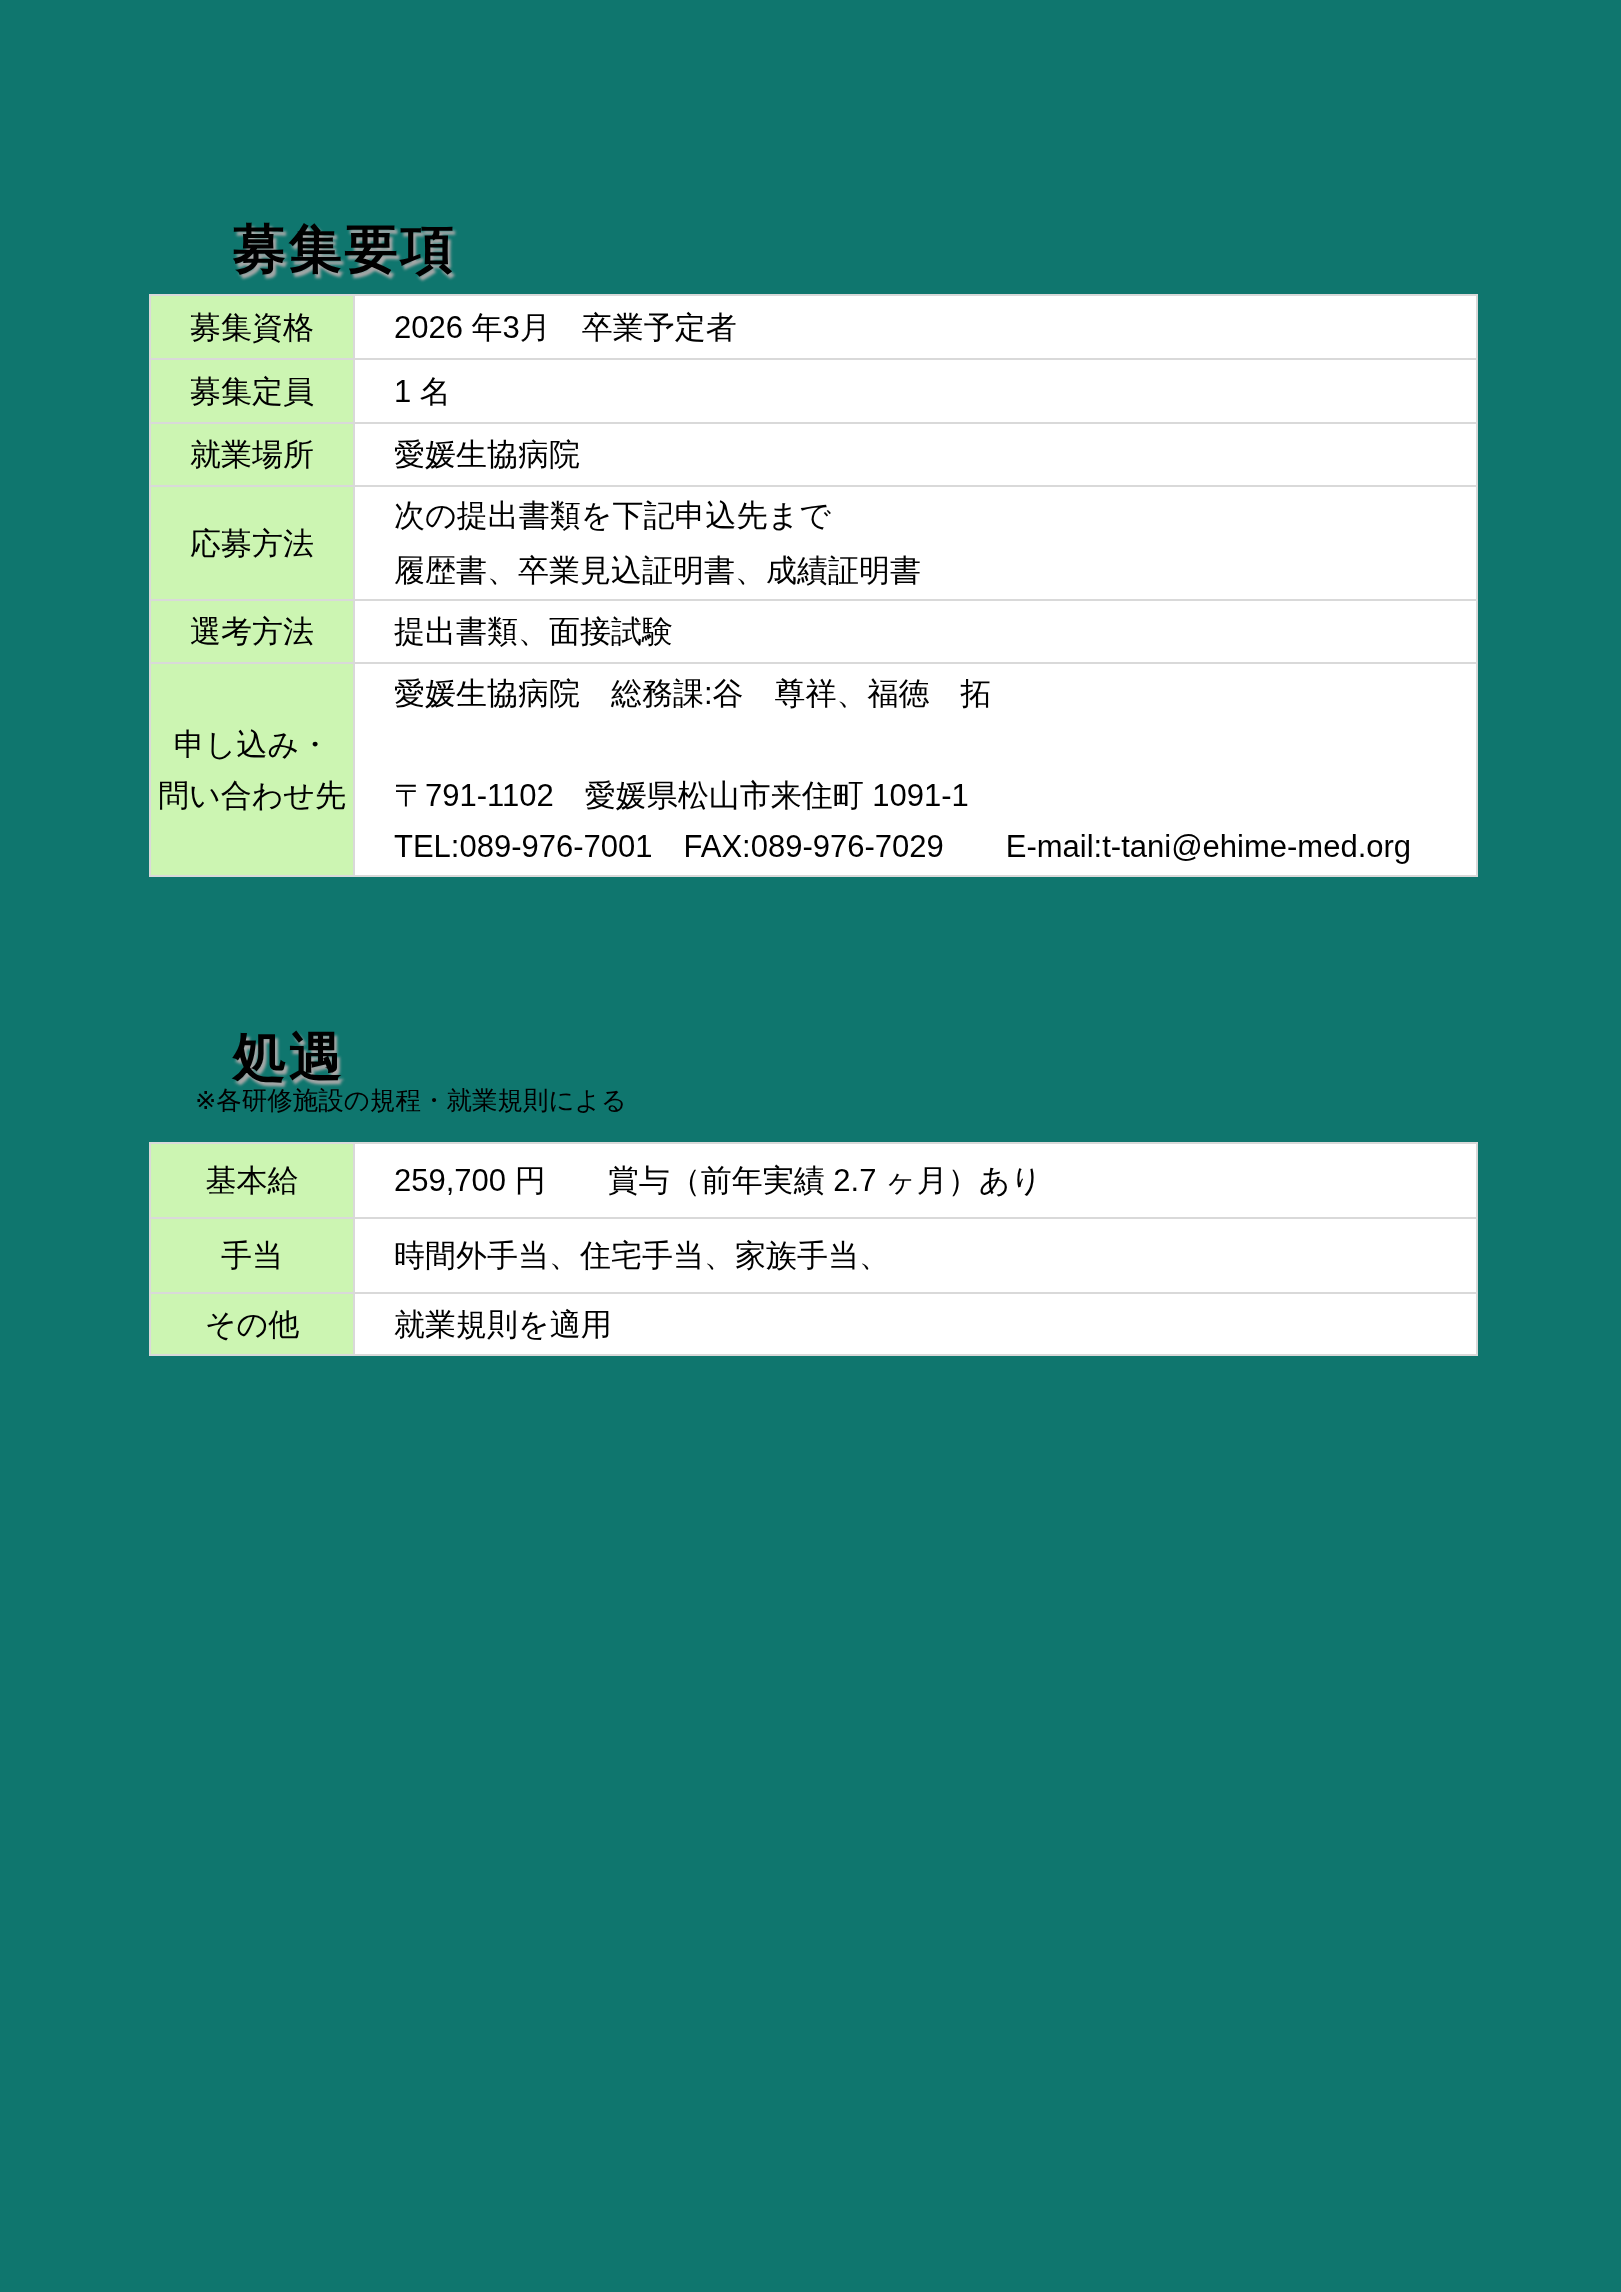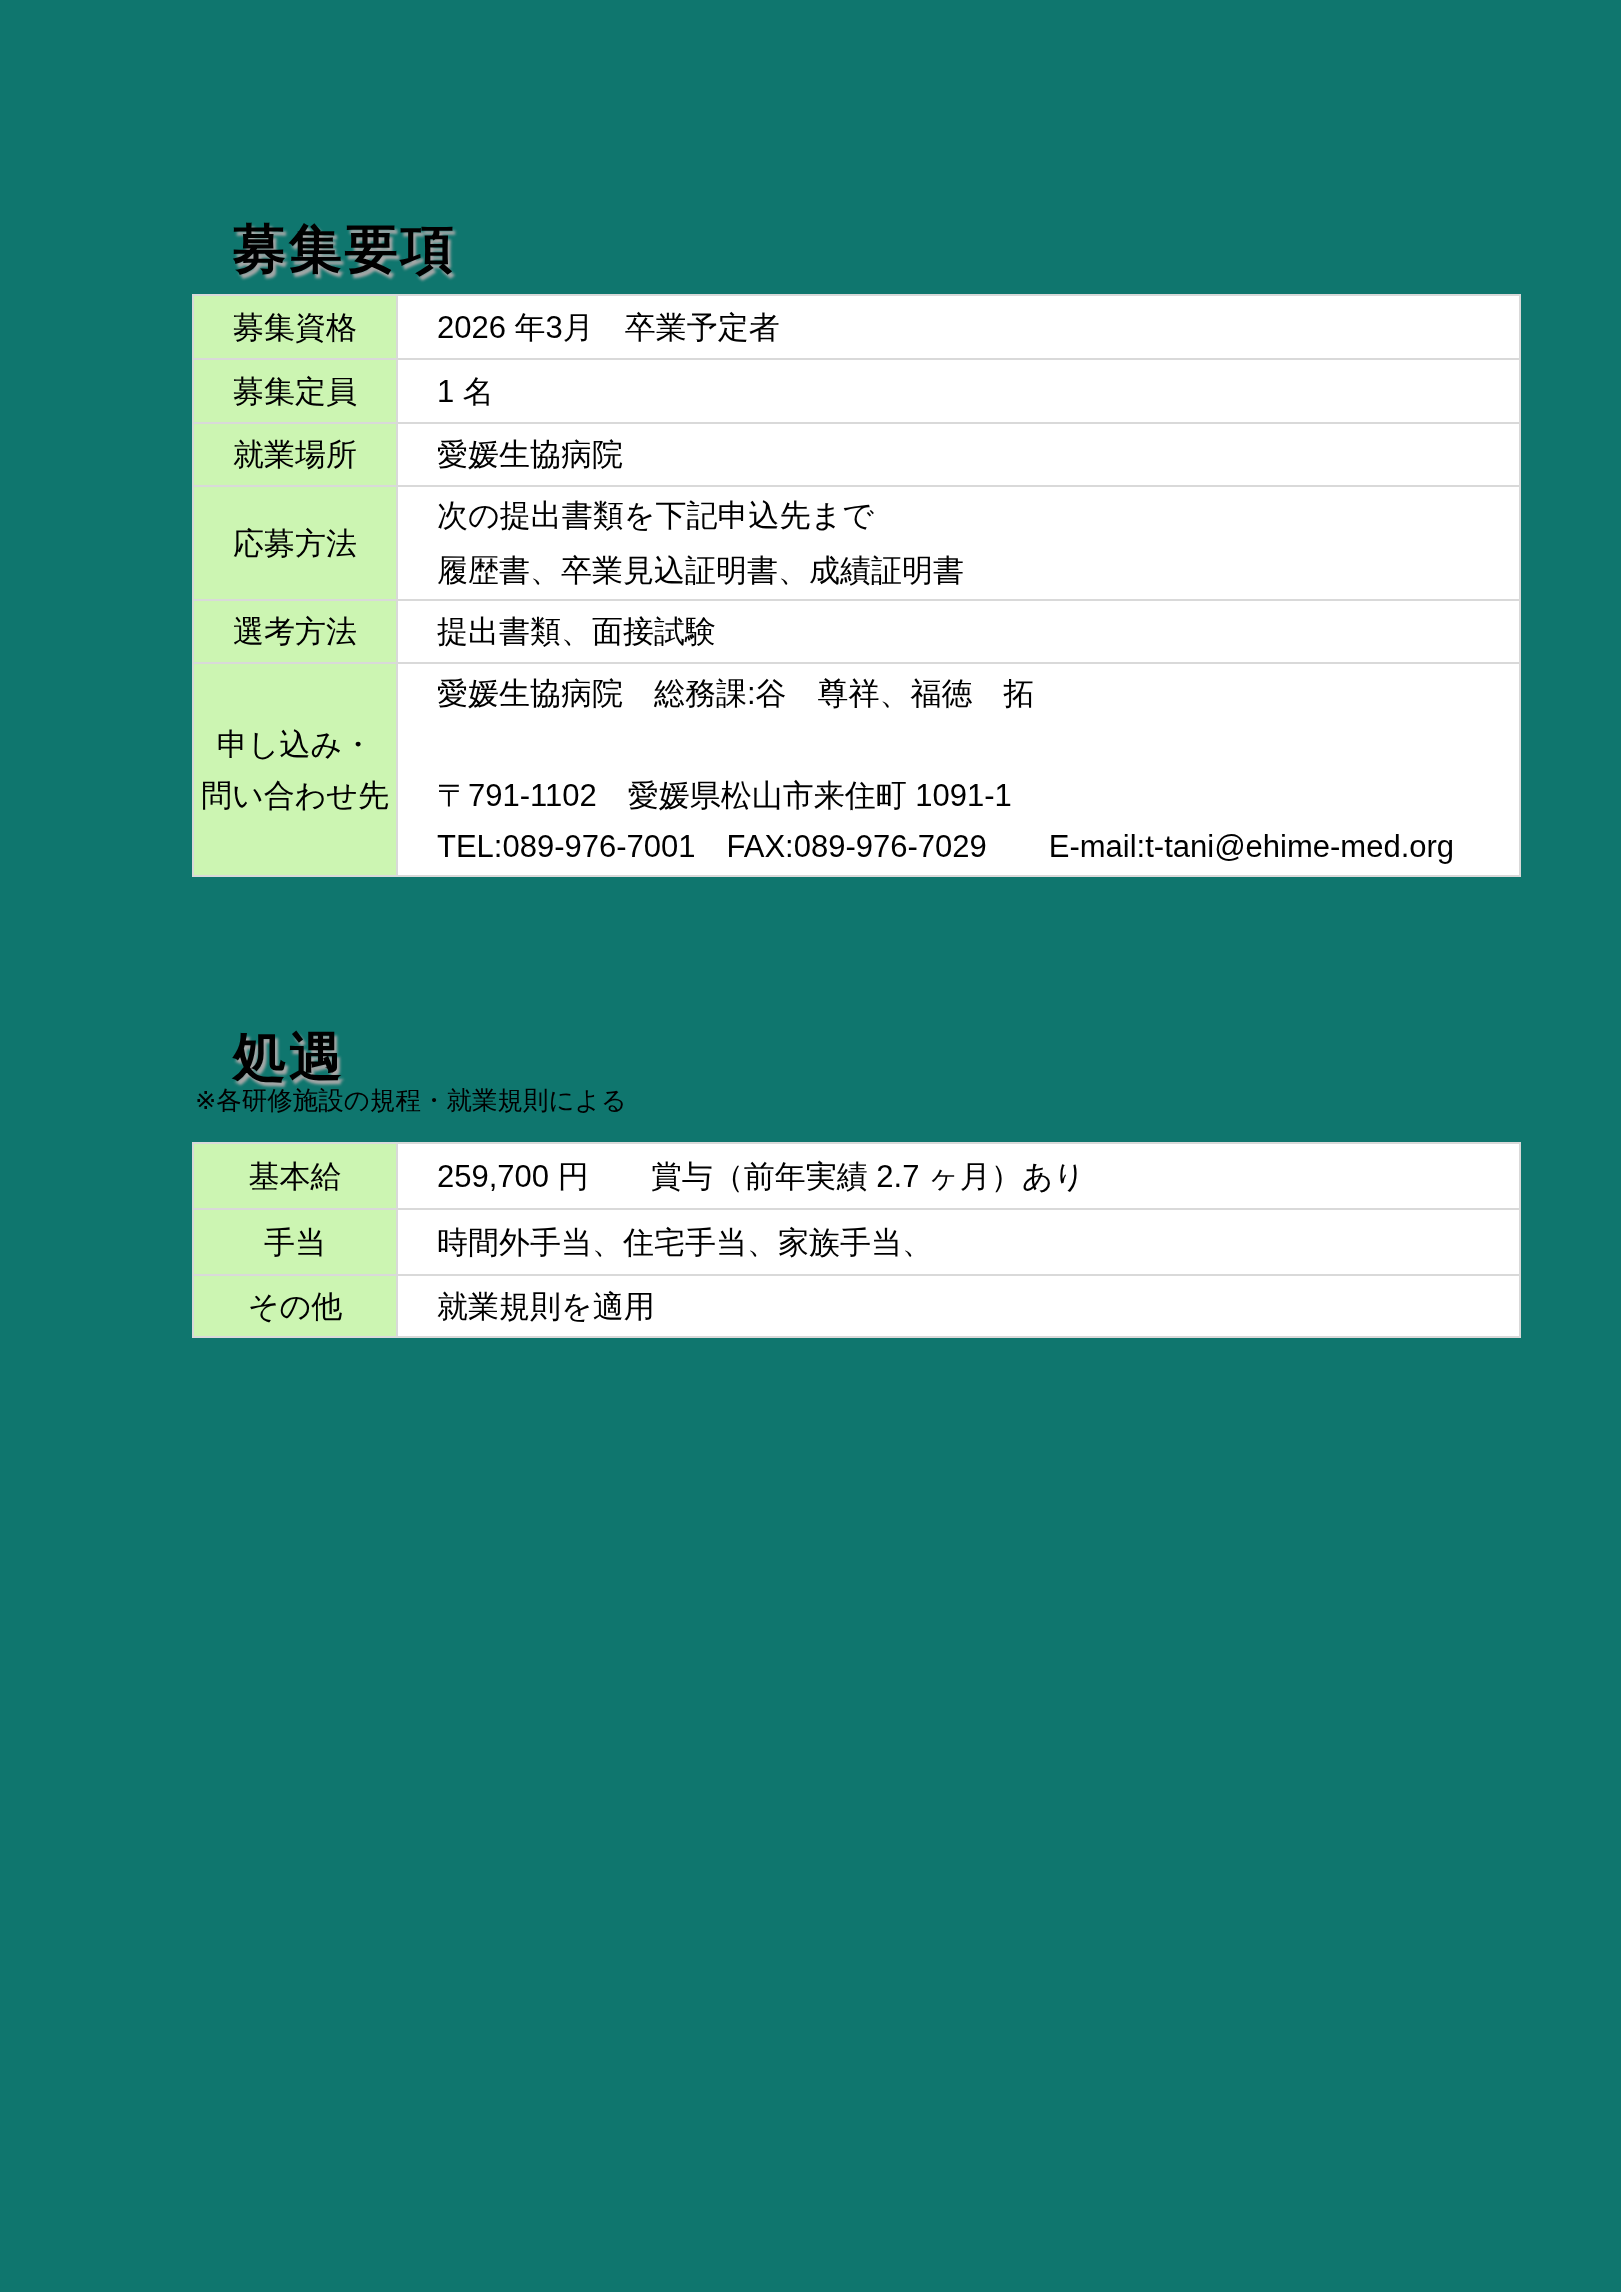--- a/index.html
+++ b/index.html
@@ -34,21 +34,20 @@
     line-height:33px;
     white-space:pre;
   }
   table.info-table{
     position:absolute;
     left:149px;
     width:1329px;
     border-collapse:collapse;
     table-layout:fixed;
     background:#ffffff;
-    margin-left:43px;
   }
   table.t1pos{top:294px;}
   table.t2pos{top:1142px;}
   .info-table th,.info-table td{
     border:2.9px solid #d9d9d9;
     font-size:31px;
     font-weight:normal;
     color:#000;
     padding:0;
   }
@@ -64,21 +63,21 @@
     text-align:left;
     background:#ffffff;
   }
   .ln{line-height:55px;min-height:0;white-space:pre;}
   .label-ln{line-height:51px;white-space:pre;}
   .contact-cell .ln{line-height:51px;min-height:51px;}
   tr.h65{height:64px;}
   tr.h64{height:63px;}
   tr.h116{height:114px;}
   tr.h217{height:213px;}
-  tr.h67{height:66px;}
+  tr.h67{height:75px;}
   tr.h114{height:112px;}
   tr.h63{height:62px;}
 </style>
 </head>
 <body>
 
 <div class="page">
 
   <h1 class="sec-title t1">募集要項</h1>
 

